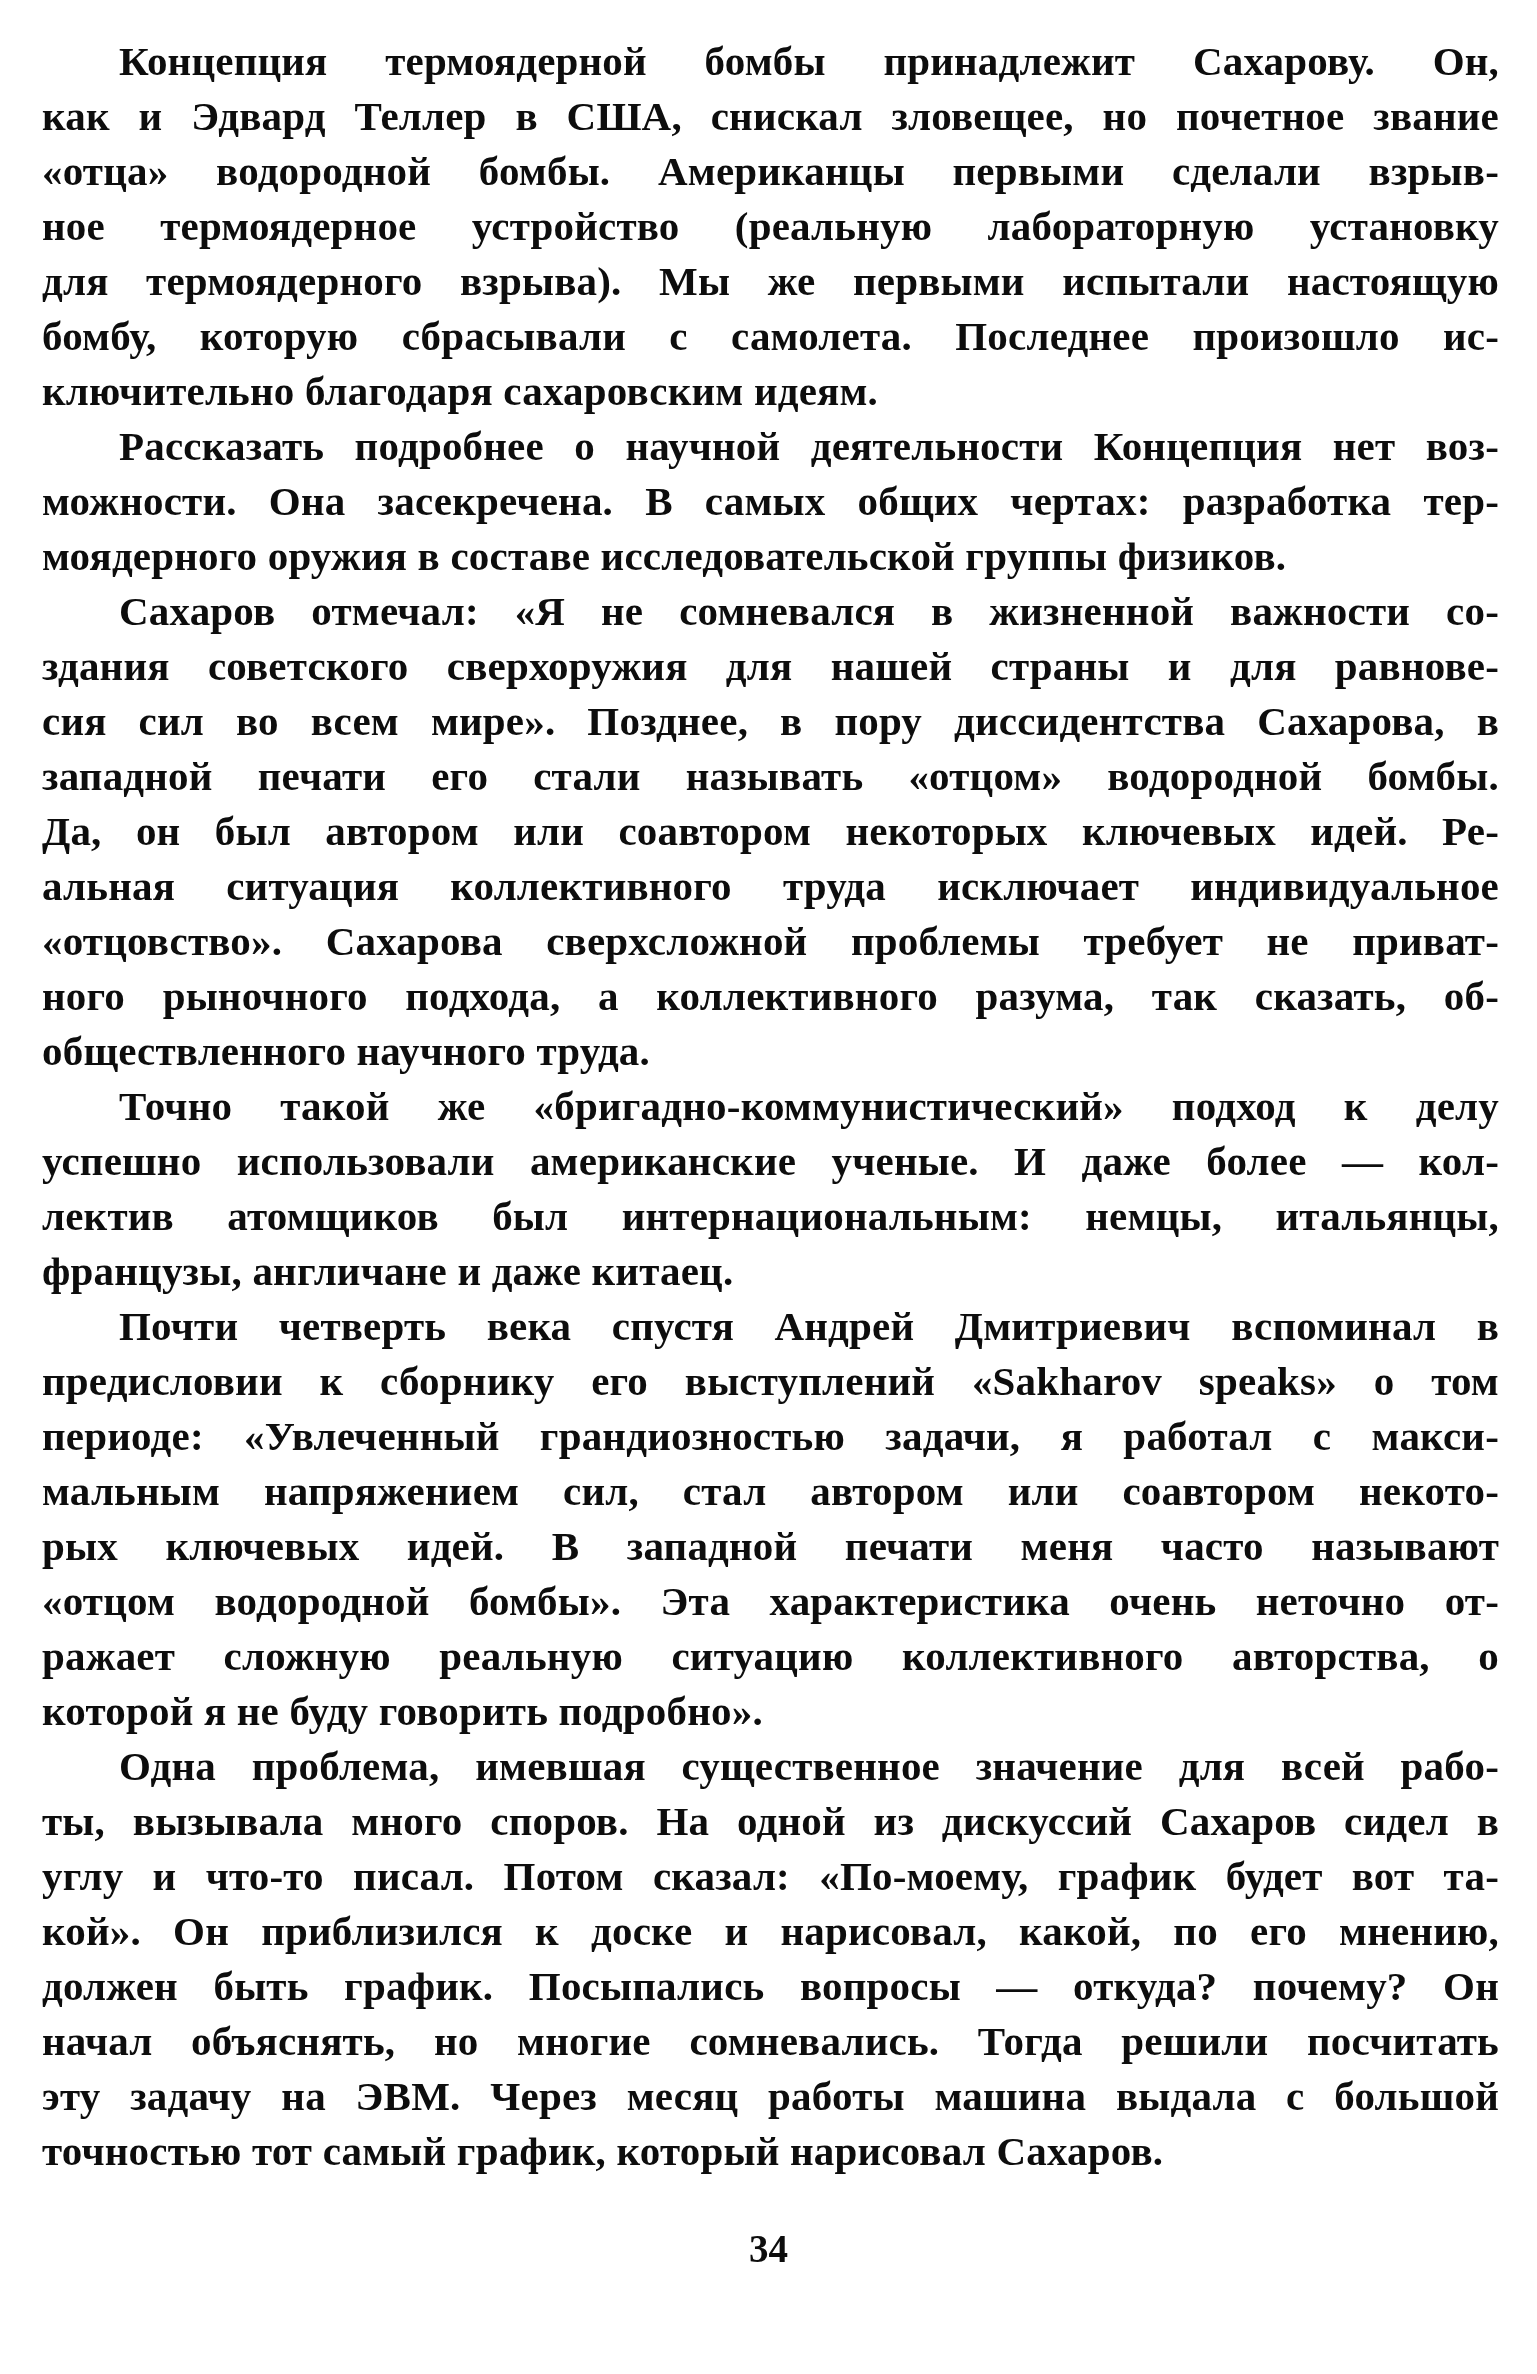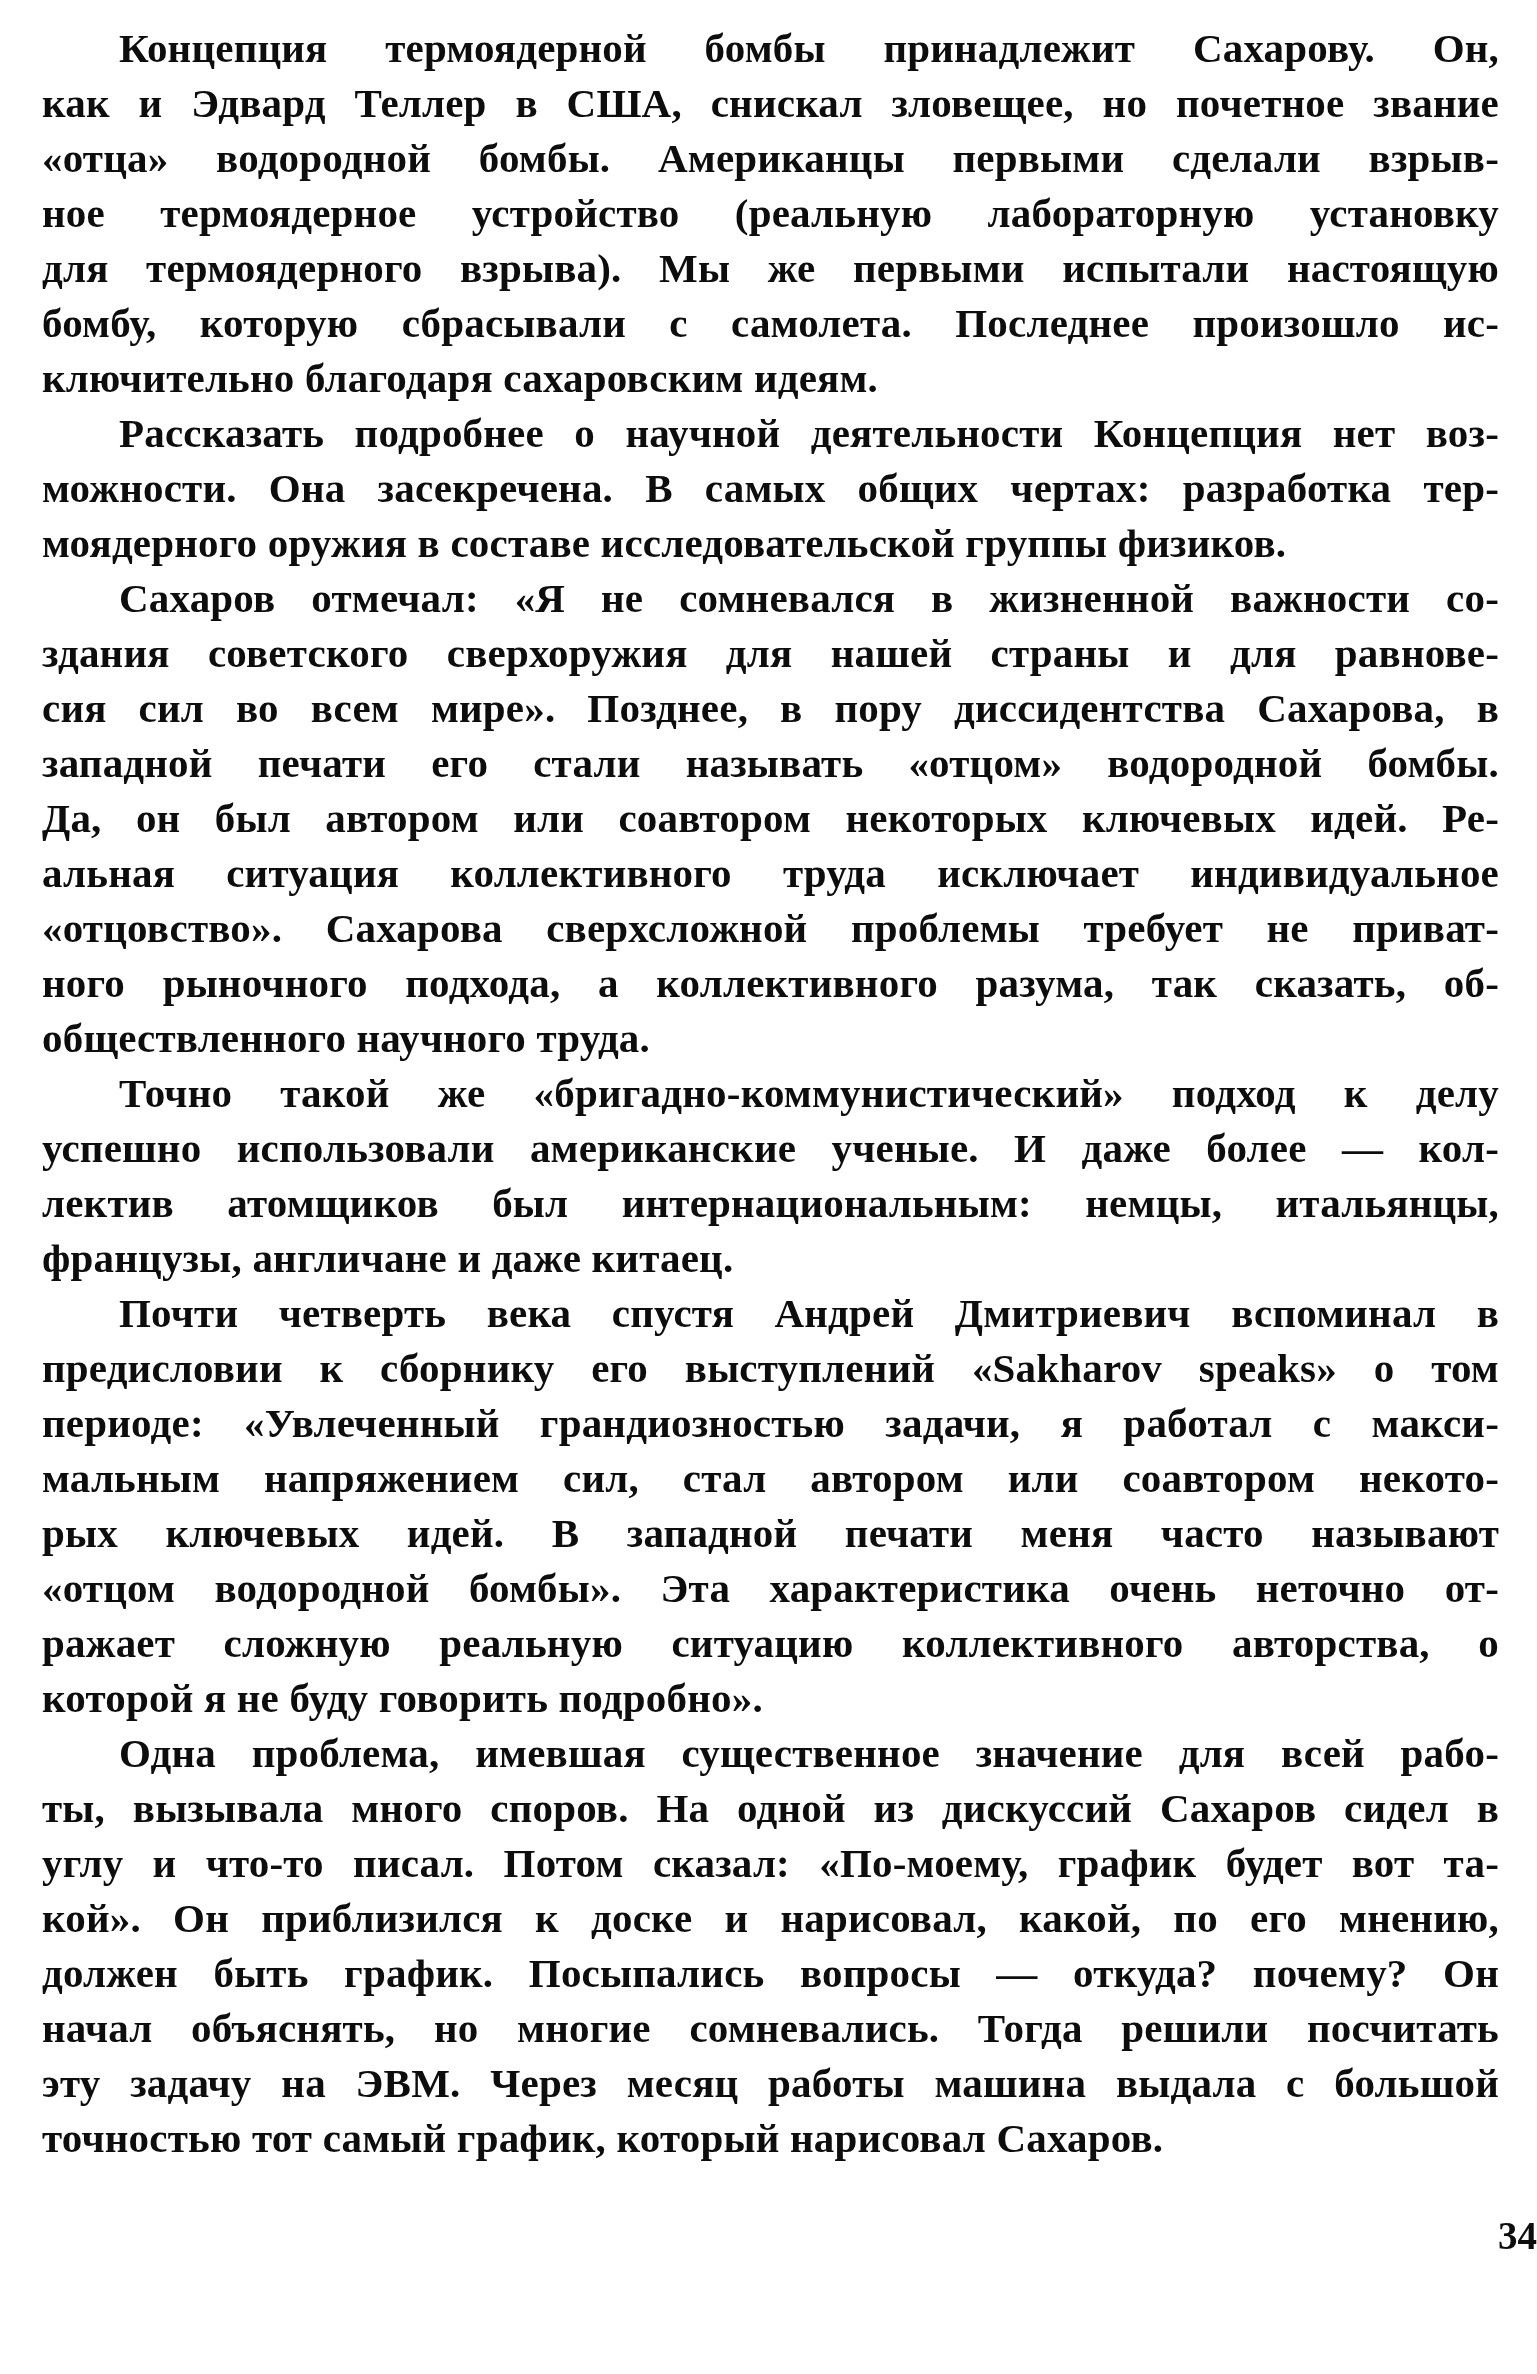--- a/index.html
+++ b/index.html
@@ -14,21 +14,21 @@
     color: #0d0d0d;
     font-family: "Liberation Serif", "DejaVu Serif", serif;
     overflow: hidden;
   }
   .page {
     position: absolute;
     top: 0; left: 0; right: 0; bottom: 0;
     background: #ffffff;
   }
   .text-block {
-    padding: 21px 38px 0 42px;
+    padding: 34px 38px 0 42px;
   }
   .para {
     margin: 0;
     padding: 0;
   }
   .line {
     font-weight: 700;
     font-size: 41px;
     line-height: 55px;
     letter-spacing: 0.2px;
@@ -38,21 +38,21 @@
     color: #0d0d0d;
   }
   .line.first {
     text-indent: 77px;
   }
   .line.plast {
     text-align-last: left;
   }
   .page-number {
     margin-top: 46px;
-    text-align: right;
+    text-align: center;
     font-weight: 700;
     font-size: 39px;
     line-height: 48px;
     color: #0d0d0d;
   }
 </style>
 </head>
 <body>
 
 <div class="page">

